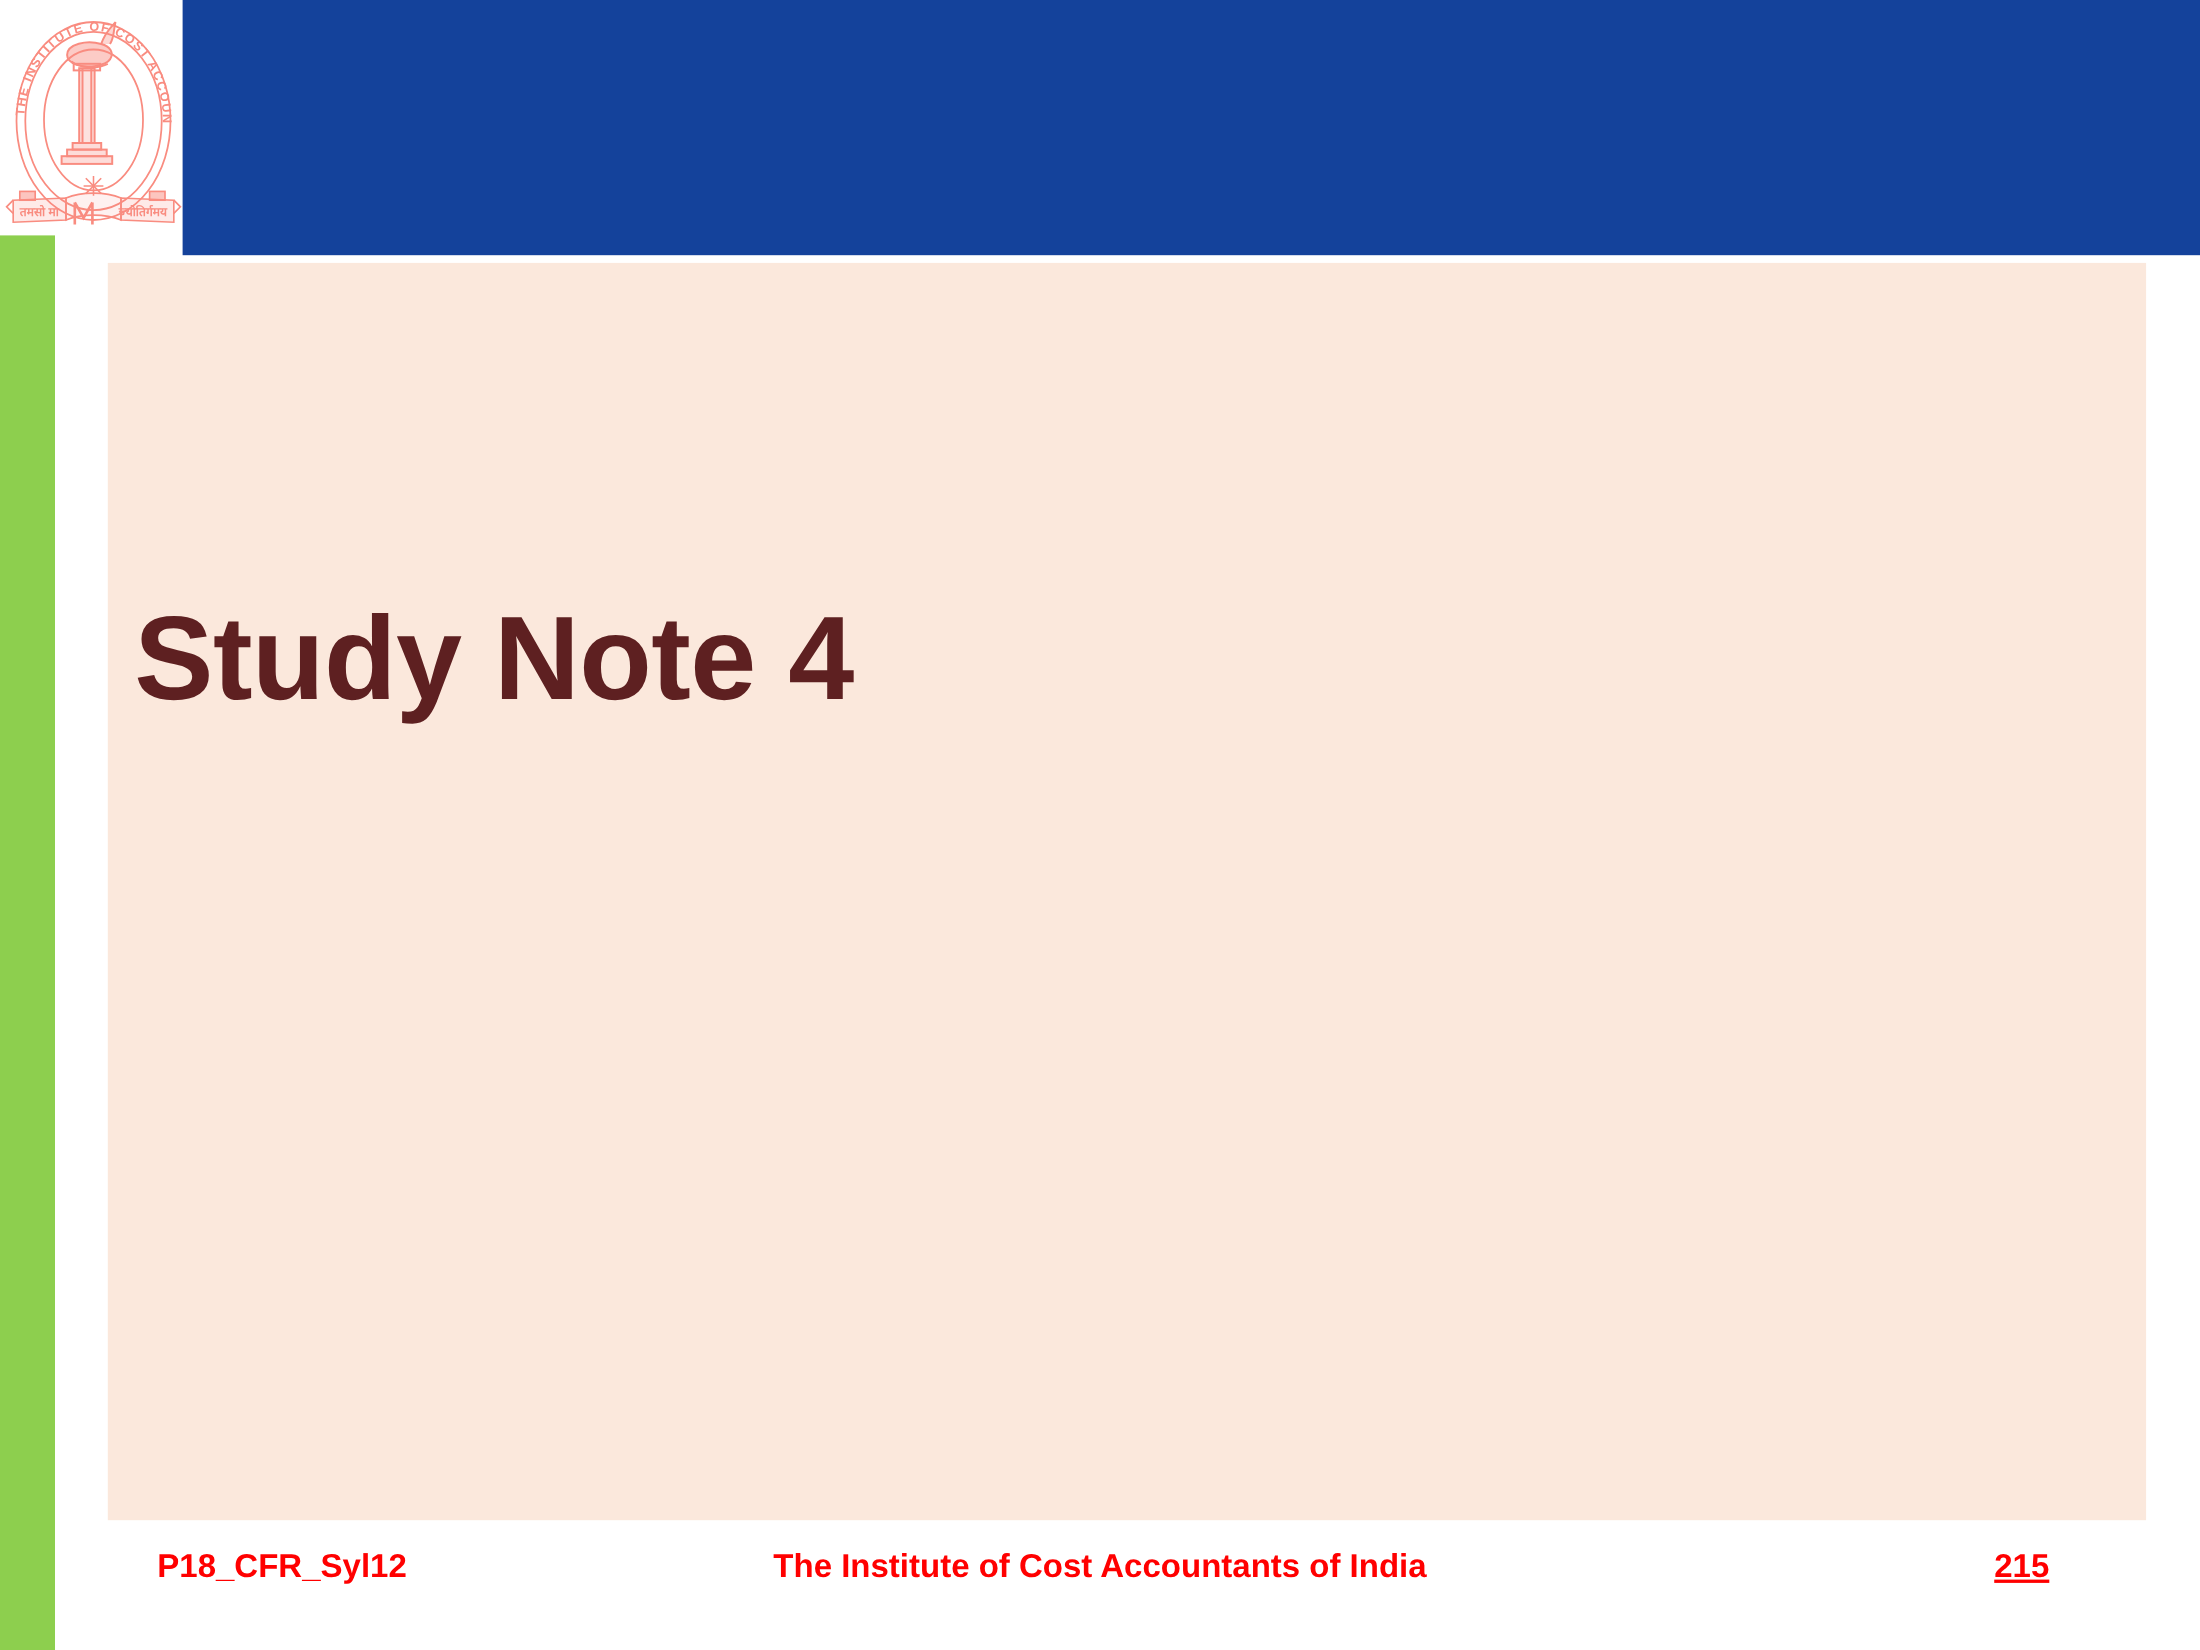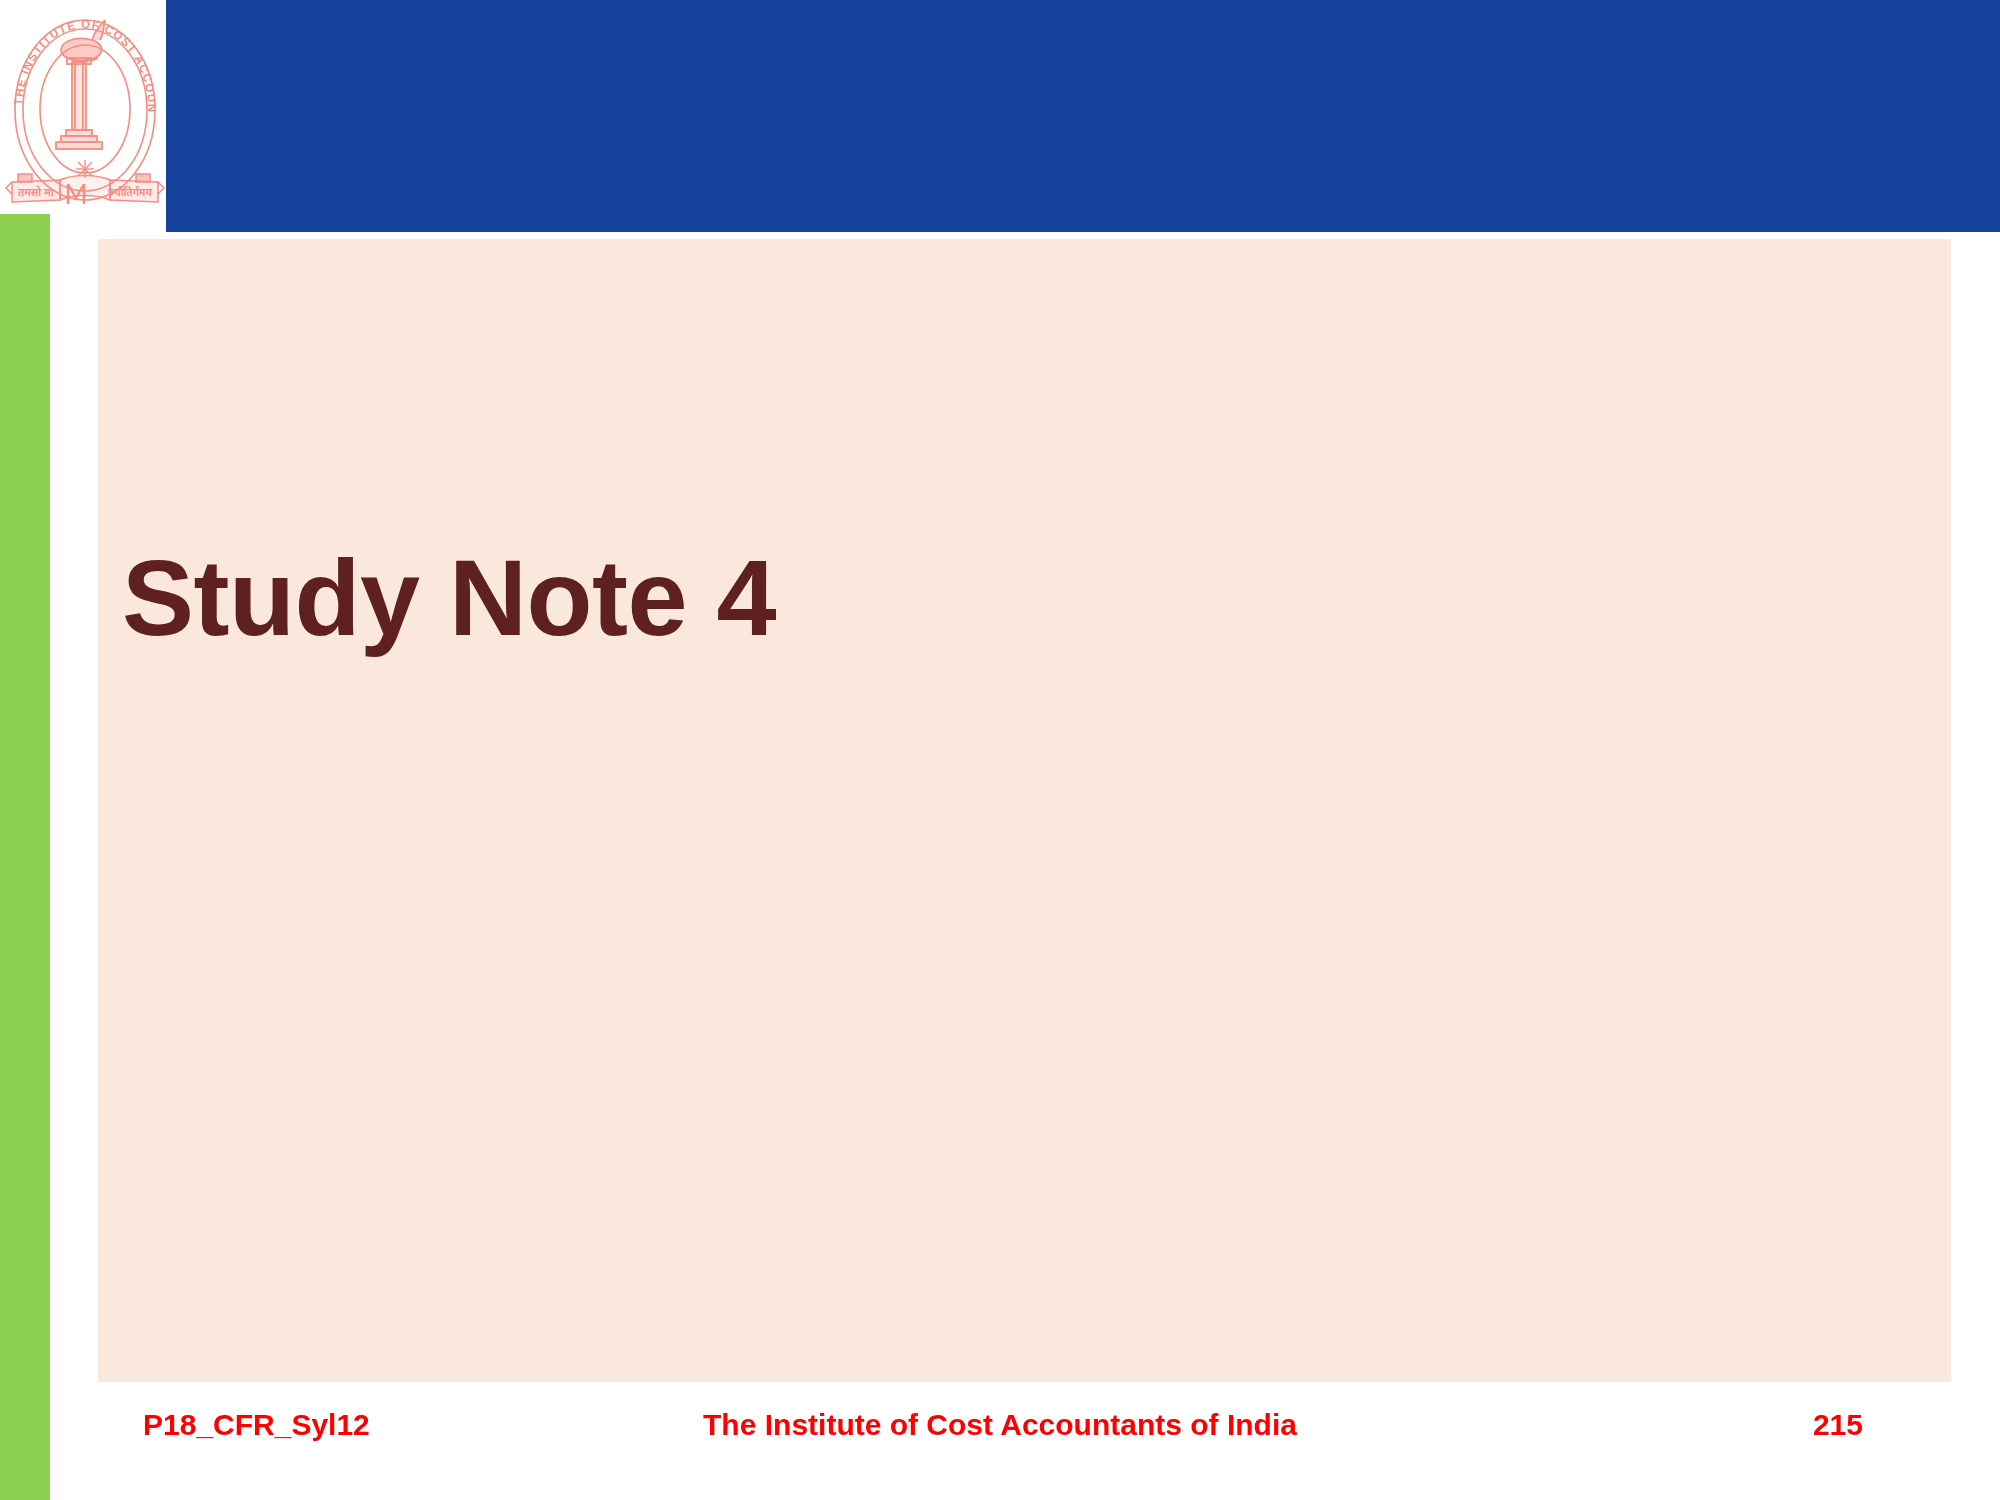--- a/index.html
+++ b/index.html
@@ -99,20 +99,21 @@
     right: 0;
     top: 10px;
     text-align: center;
     white-space: nowrap;
   }
   .footer-right {
     position: absolute;
     right: 137px;
     top: 10px;
     white-space: nowrap;
+    text-decoration: underline;
   }
 </style>
 </head>
 <body>
 
 <div class="header-band"></div>
 
 <div class="logo-wrap">
   <svg viewBox="0 0 162 212" xmlns="http://www.w3.org/2000/svg" aria-hidden="true">
     <defs>

